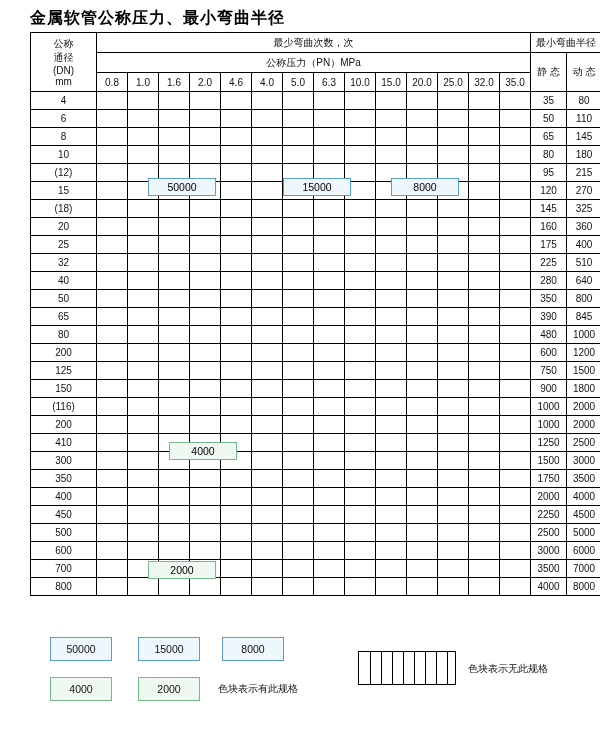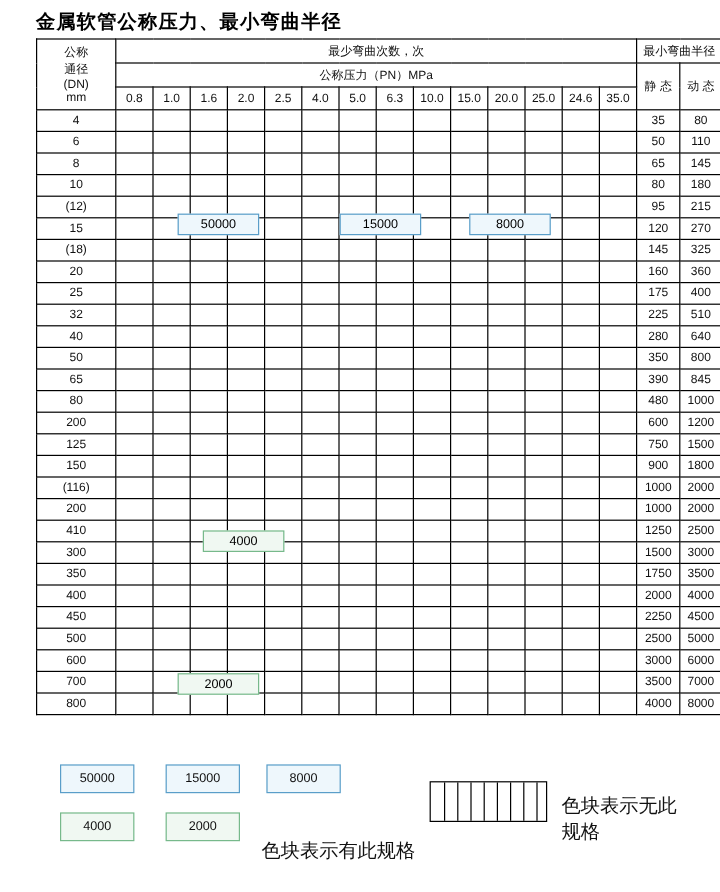--- a/index.html
+++ b/index.html
@@ -64,21 +64,21 @@
   .flabel.g{border-color:#77b98b;background:#f0f8f2;}
 
   
   .legend{position:absolute;left:30px;top:633px;width:541px;height:90px;}
   .lgbox{
     position:absolute;width:60px;height:22px;
     border:1px solid #5a9ec9;background:#eef7fc;
     font-size:10.5px;line-height:22px;text-align:center;
   }
   .lgbox.g{border-color:#77b98b;background:#f0f8f2;}
-  .lgtext{position:absolute;font-size:16px;}
+  .lgtext{position:absolute;font-size:10px;}
   .swatch{position:absolute;width:96px;height:32px;border:1px solid #000;background:#fff;}
   .swatch i{position:absolute;top:0;bottom:0;width:1px;background:#000;}
 </style>
 </head>
 <body>
 
 <div id="root">
 
   <div class="title">金属软管公称压力、最小弯曲半径</div>
 
@@ -104,29 +104,29 @@
           <tr class="h2">
             <td class="hdr" colspan="14">公称压力（PN）MPa</td>
             <td class="hdr" rowspan="2">静 态</td>
             <td class="hdr" rowspan="2">动 态</td>
           </tr>
           <tr class="h3">
             <td class="hdr colhead">0.8</td>
             <td class="hdr colhead">1.0</td>
             <td class="hdr colhead">1.6</td>
             <td class="hdr colhead">2.0</td>
-            <td class="hdr colhead">2.5</td>
+            <td class="hdr colhead">4.6</td>
             <td class="hdr colhead">4.0</td>
             <td class="hdr colhead">5.0</td>
             <td class="hdr colhead">6.3</td>
             <td class="hdr colhead">10.0</td>
             <td class="hdr colhead">15.0</td>
             <td class="hdr colhead">20.0</td>
             <td class="hdr colhead">25.0</td>
-            <td class="hdr colhead">24.6</td>
+            <td class="hdr colhead">32.0</td>
             <td class="hdr colhead">35.0</td>
           </tr>
           <tr>
             <td class="dn">4</td>
             <td class="c-blue"></td>
             <td class="c-blue"></td>
             <td class="c-blue"></td>
             <td class="c-blue"></td>
             <td class="c-blue"></td>
             <td class="c-blue"></td>
@@ -664,21 +664,21 @@
     <div class="flabel g" id="ov2000" style="left:118px;top:529px;width:66px;">2000</div>
   </div>
 
   <div class="legend">
     <div class="lgbox" style="left:20px;top:4px;">50000</div>
     <div class="lgbox" style="left:108px;top:4px;">15000</div>
     <div class="lgbox" style="left:192px;top:4px;">8000</div>
     <div class="lgbox g" style="left:20px;top:44px;">4000</div>
     <div class="lgbox g" style="left:108px;top:44px;">2000</div>
 
-    <div class="lgtext" style="left:188px;top:66px;">色块表示有此规格</div>
+    <div class="lgtext" style="left:188px;top:49px;">色块表示有此规格</div>
 
     <div class="swatch" style="left:328px;top:18px;">
       <i style="left:11px"></i>
         <i style="left:22px"></i>
         <i style="left:33px"></i>
         <i style="left:44px"></i>
       <i style="left:55px"></i>
         <i style="left:66px"></i>
         <i style="left:77px"></i>
         <i style="left:88px"></i>

